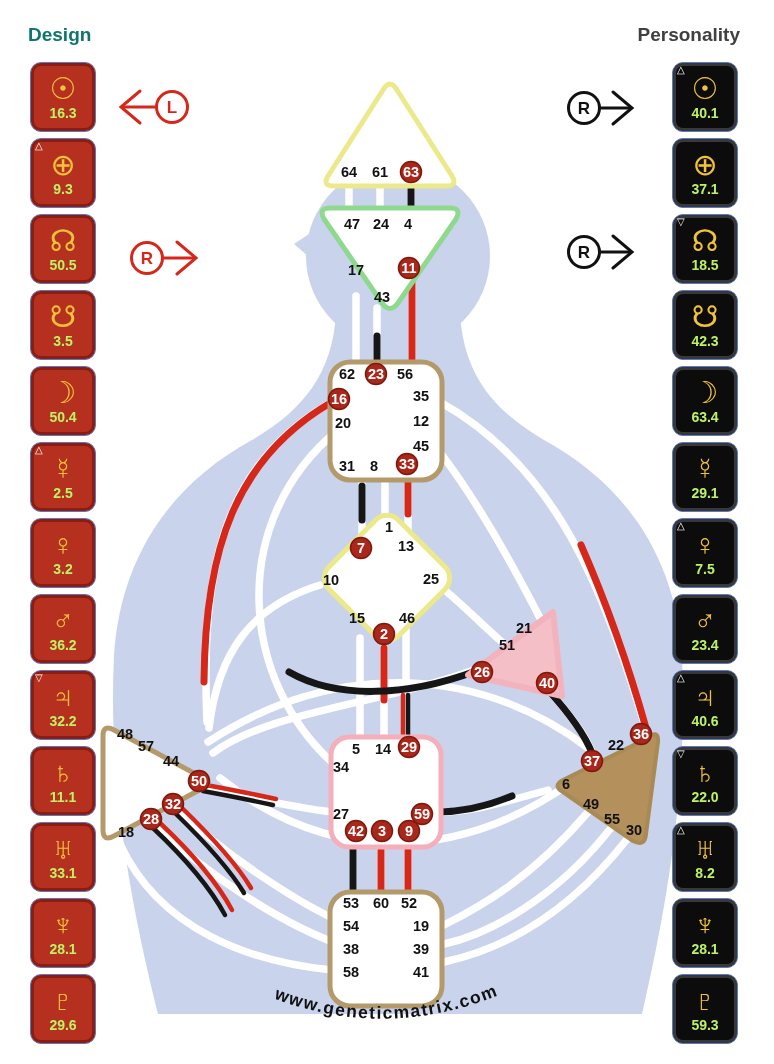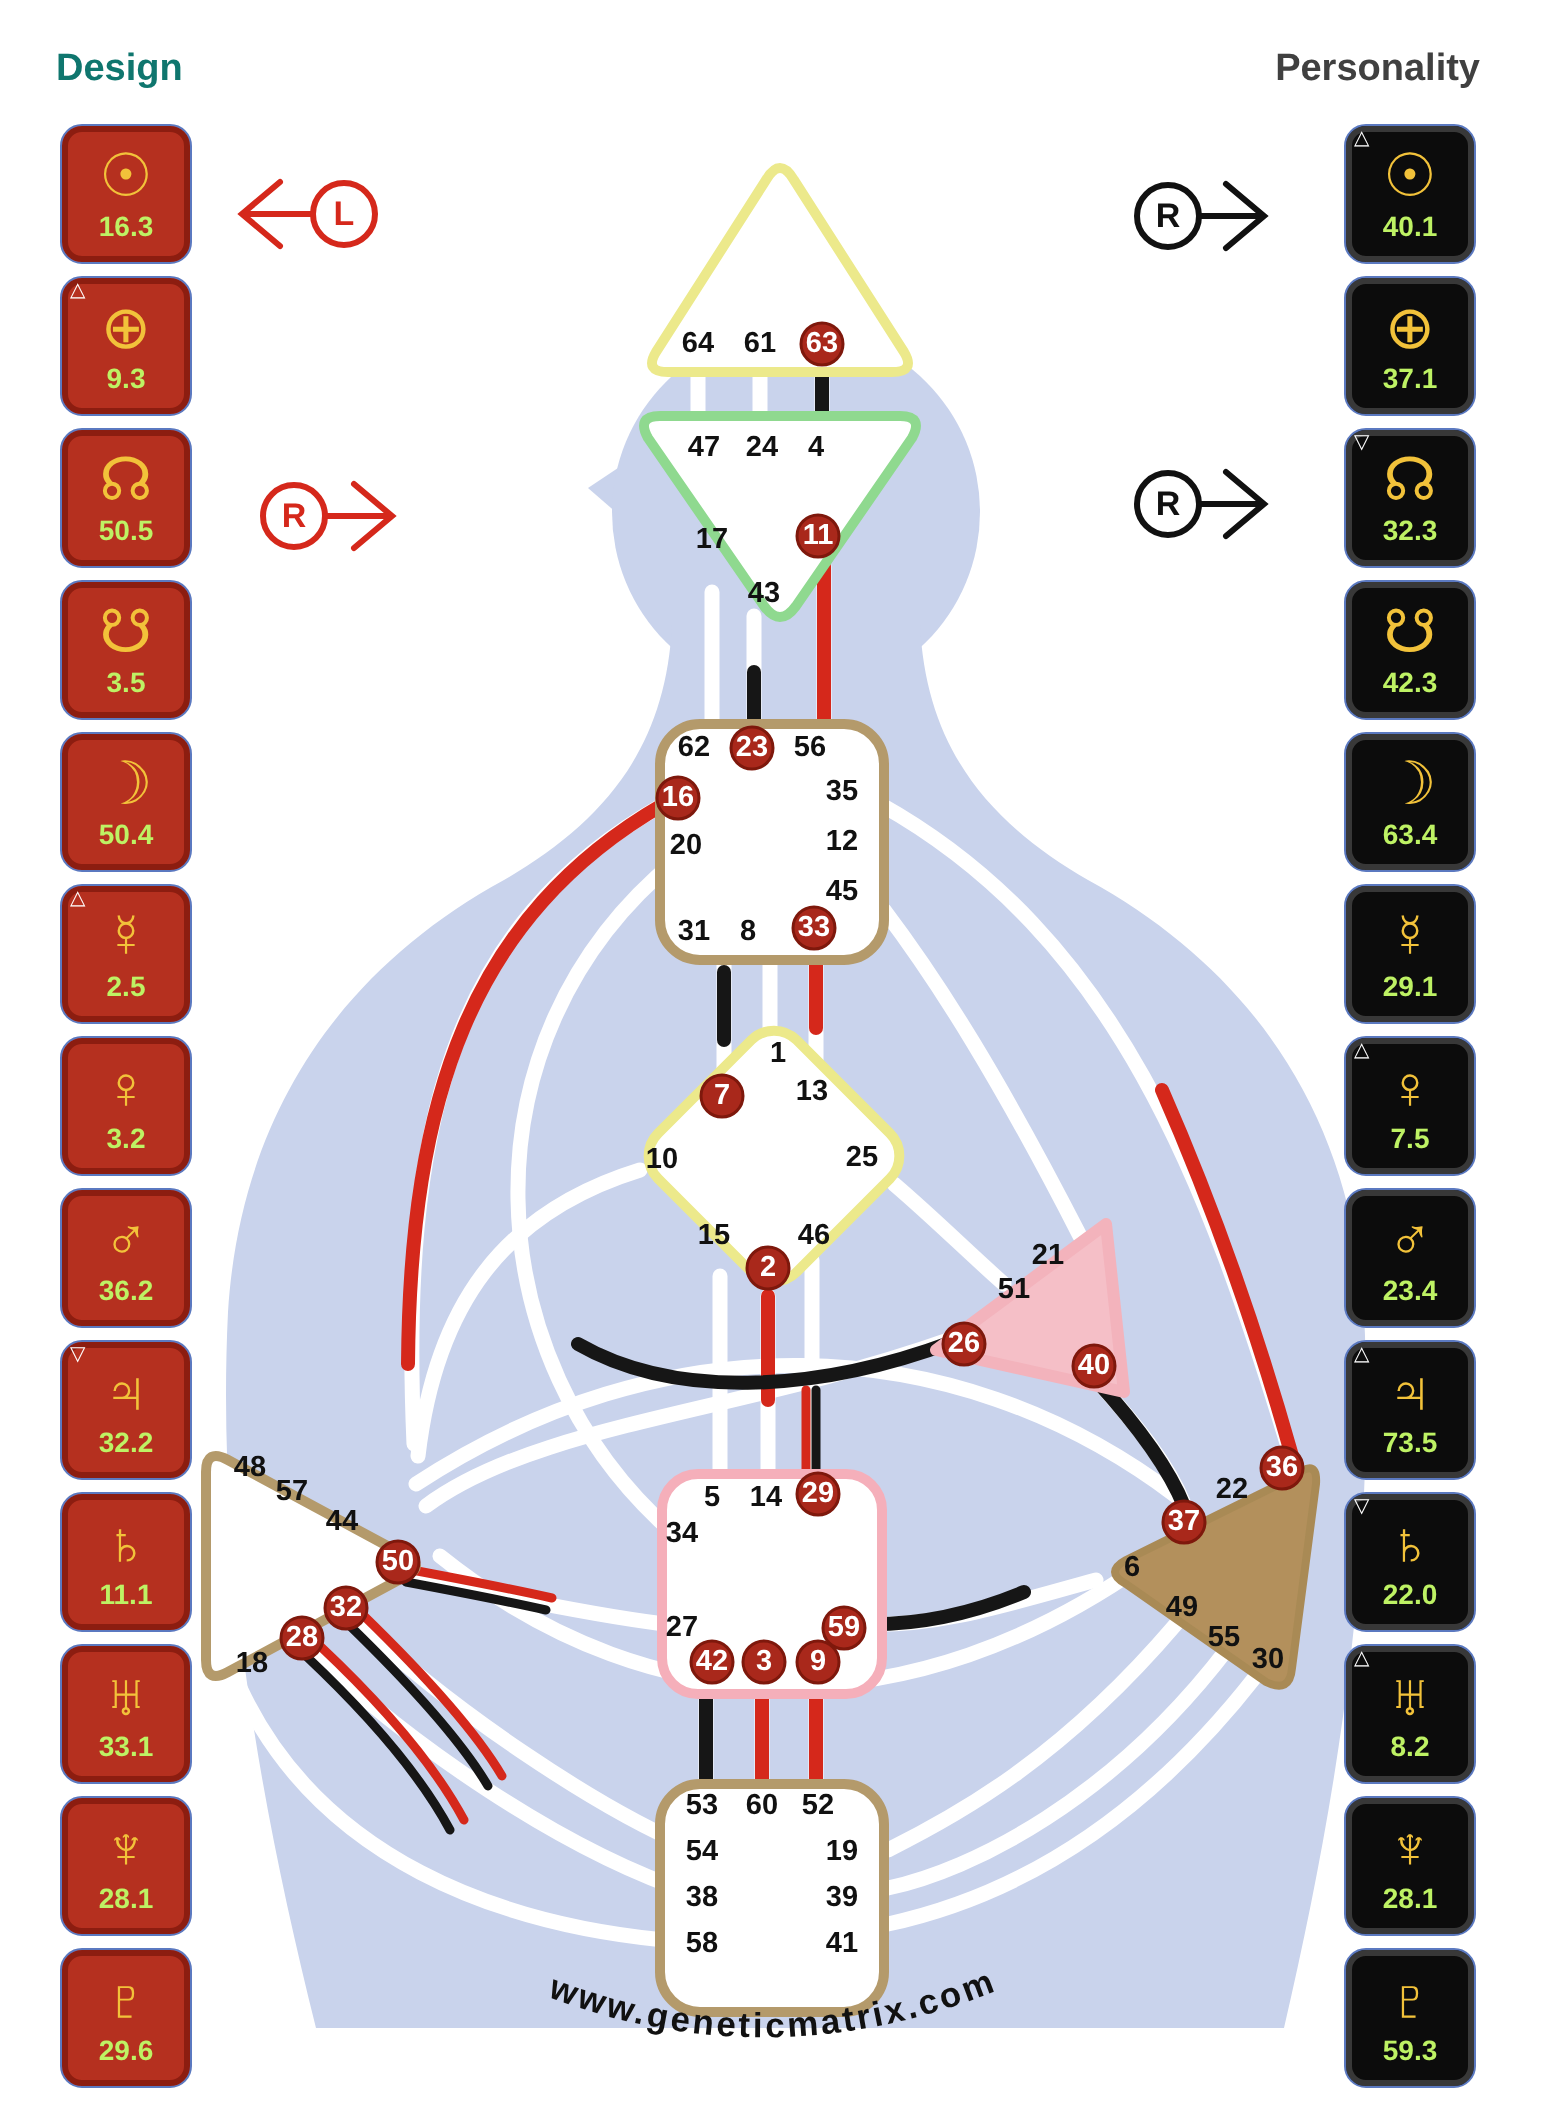--- a/index.html
+++ b/index.html
@@ -330,21 +330,21 @@
     <span class="value">40.1</span>
   </div>
   <div class="card personality">
     <span class="marker"></span>
     <span class="glyph">⊕</span>
     <span class="value">37.1</span>
   </div>
   <div class="card personality">
     <span class="marker">▽</span>
     <span class="glyph">☊</span>
-    <span class="value">32.3</span>
+    <span class="value">18.5</span>
   </div>
   <div class="card personality">
     <span class="marker"></span>
     <span class="glyph">☋</span>
     <span class="value">42.3</span>
   </div>
   <div class="card personality">
     <span class="marker"></span>
     <span class="glyph">☽</span>
     <span class="value">63.4</span>
@@ -360,21 +360,21 @@
     <span class="value">7.5</span>
   </div>
   <div class="card personality">
     <span class="marker"></span>
     <span class="glyph">♂</span>
     <span class="value">23.4</span>
   </div>
   <div class="card personality">
     <span class="marker">△</span>
     <span class="glyph">♃</span>
-    <span class="value">73.5</span>
+    <span class="value">40.6</span>
   </div>
   <div class="card personality">
     <span class="marker">▽</span>
     <span class="glyph">♄</span>
     <span class="value">22.0</span>
   </div>
   <div class="card personality">
     <span class="marker">△</span>
     <span class="glyph">♅</span>
     <span class="value">8.2</span>

